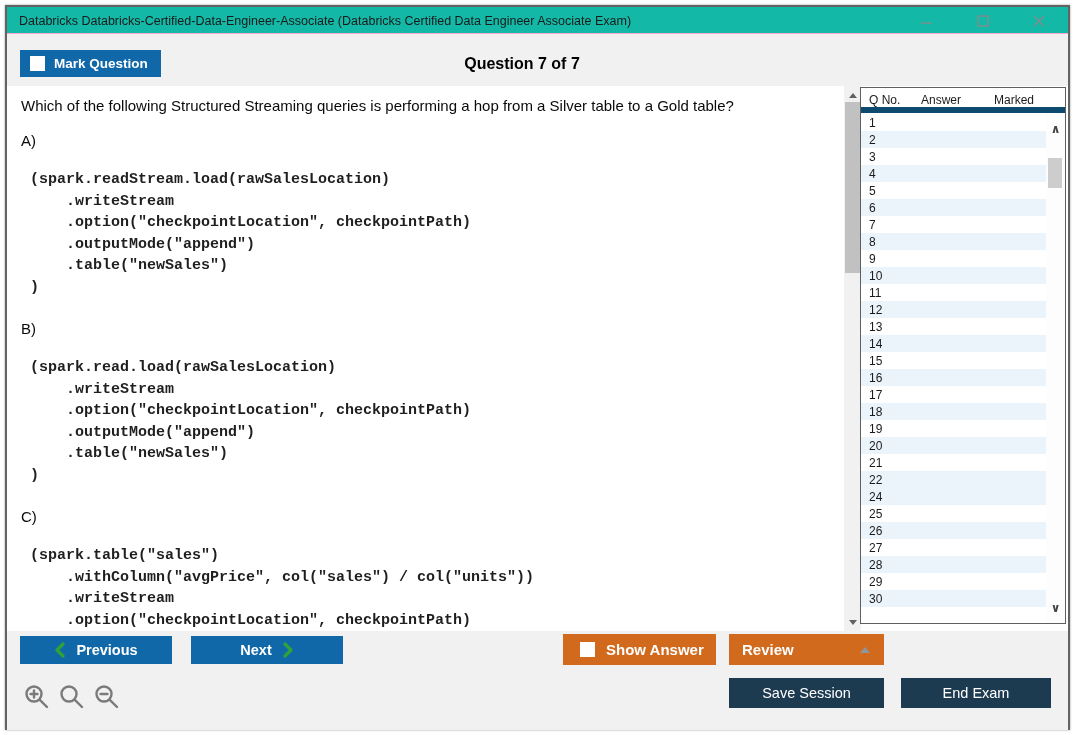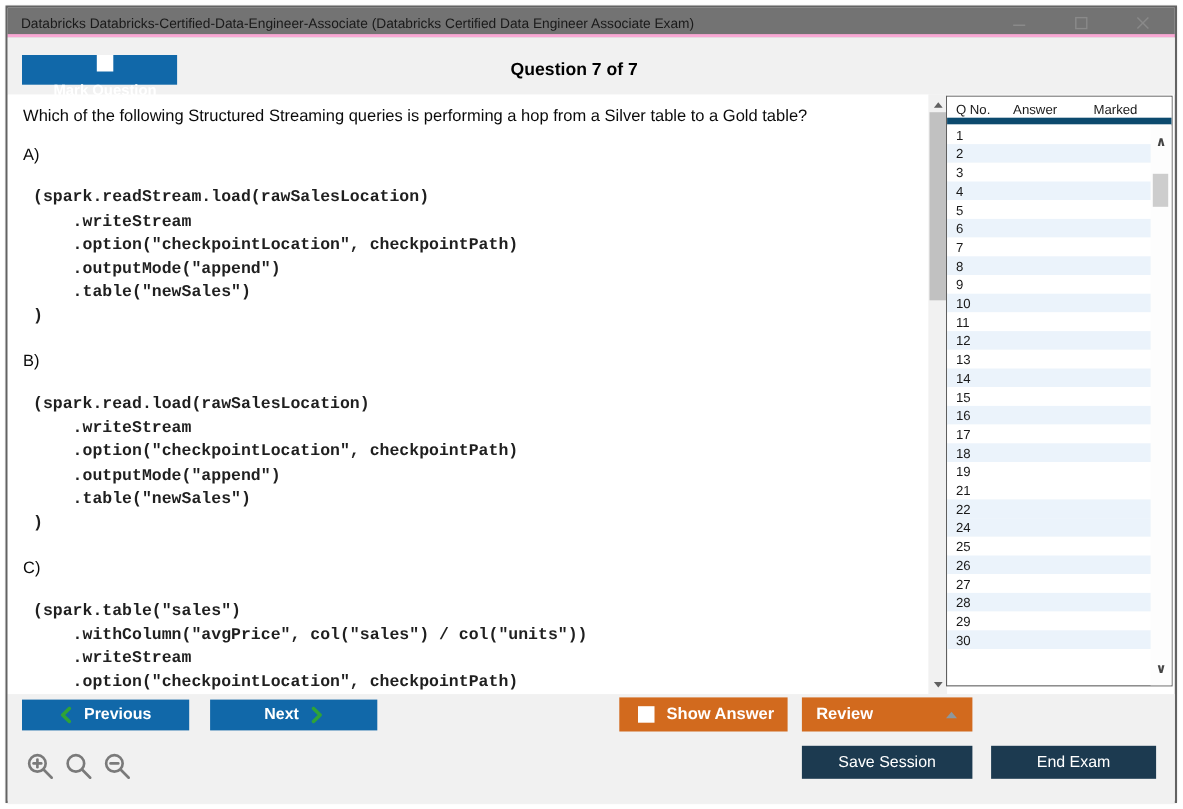--- a/index.html
+++ b/index.html
@@ -2,33 +2,33 @@
 <html style="--blue: #1168a9; --orange: #d26a1e; --navy: #1c3a50; --green: #2fa338; --row-alt: #ebf3fb;"><head>
 <meta charset="utf-8">
 <style>
   * { margin:0; padding:0; box-sizing:border-box; }
   html,body { width:1075px; height:735px; background:#ffffff; font-family:"Liberation Sans", sans-serif; }
   .window {
     position:absolute; left:5px; top:5px; width:1065px; height:725px;
     background:#ffffff; border:2px solid #636363; box-shadow:0 0 2px rgba(0,0,0,.4);
   }
   
-  .titlebar { position:absolute; left:0; top:0; width:100%; height:27px; background:#737373; border-bottom:3px solid #f9a8d4;text-decoration:underline; }
+  .titlebar { position:absolute; left:0; top:0; width:100%; height:27px; background:#14b8a6; border-bottom:1px solid #f9a8d4;text-decoration:underline; }
   .title-text { position:absolute; left:12px; top:7px; font-size:12.5px; color:#1a1a1a; white-space:nowrap; }
   .win-controls { position:absolute; right:10px; top:0; height:27px; display:flex; align-items:center; gap:34px; padding-right:8px; }
   .win-btn { width:22px; height:22px; display:flex; align-items:center; justify-content:center; cursor:default; }
   .win-btn svg { stroke:#8a8a8a; stroke-width:1.3; fill:none; }
   
   .headerband { position:absolute; left:0; top:27px; width:100%; height:52px; background:#f1f1f1; }
   .counter { position:absolute; left:0; top:21px; width:1030px; text-align:center; font-size:16px; font-weight:bold; color:#000; pointer-events:none; }
   .btn-blue {
     display:flex; align-items:center; background:var(--blue); color:#fff; border:none; cursor:pointer;
     font-family:"Liberation Sans", sans-serif;
   }
-  .mark-btn { position:absolute; left:13px; top:16px; width:141px; height:27px; padding-left:10px; gap:9px; font-size:13.5px; font-weight:bold;flex-direction:column; }
+  .mark-btn { position:absolute; left:13px; top:16px; width:141px; height:27px; padding-left:10px; gap:9px; font-size:13.5px; font-weight:bold; }
   .checkbox { width:15px; height:15px; background:#fff; flex:0 0 15px; display:flex; align-items:center; justify-content:center; }
   .checkbox.checked::after { content:"\2714"; color:var(--orange); font-size:12px; font-weight:bold; line-height:1; }
   
   .content { position:absolute; left:0; top:79px; width:837px; height:545px; background:#fff; overflow:hidden; padding:10px 0 0 14px; }
   .question-text { font-size:15px; color:#0a0a0a; line-height:20px; }
   .opt-label { font-size:15px; color:#0a0a0a; line-height:20px; }
   .opt-a { margin-top:15px; }
   .code { font-family:"Liberation Mono", monospace; font-size:15px; line-height:21.5px; color:#1f1f1f; white-space:pre; margin-top:18px;font-weight:bold; }
   .opt-b, .opt-c { margin-top:21px; }
   
@@ -232,20 +232,25 @@
         <div class="qrow alt">
           <span class="cell q">18</span>
           <span class="cell a"></span>
           <span class="cell m"></span>
         </div>
         <div class="qrow">
           <span class="cell q">19</span>
           <span class="cell a"></span>
           <span class="cell m"></span>
         </div>
+        <div class="qrow alt">
+          <span class="cell q">20</span>
+          <span class="cell a"></span>
+          <span class="cell m"></span>
+        </div>
         <div class="qrow">
           <span class="cell q">21</span>
           <span class="cell a"></span>
           <span class="cell m"></span>
         </div>
         <div class="qrow alt">
           <span class="cell q">22</span>
           <span class="cell a"></span>
           <span class="cell m"></span>
         </div>

